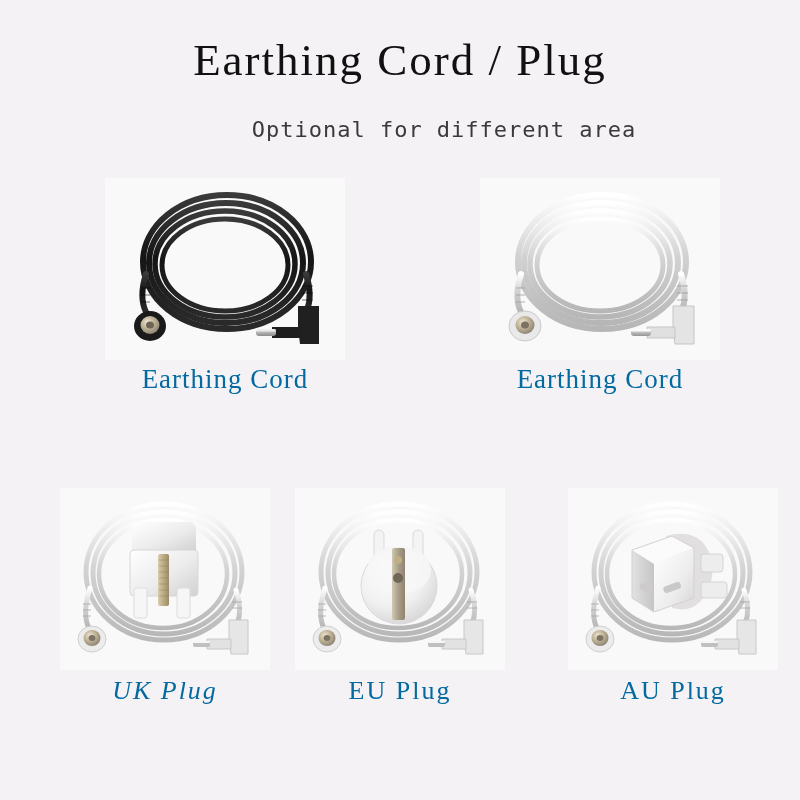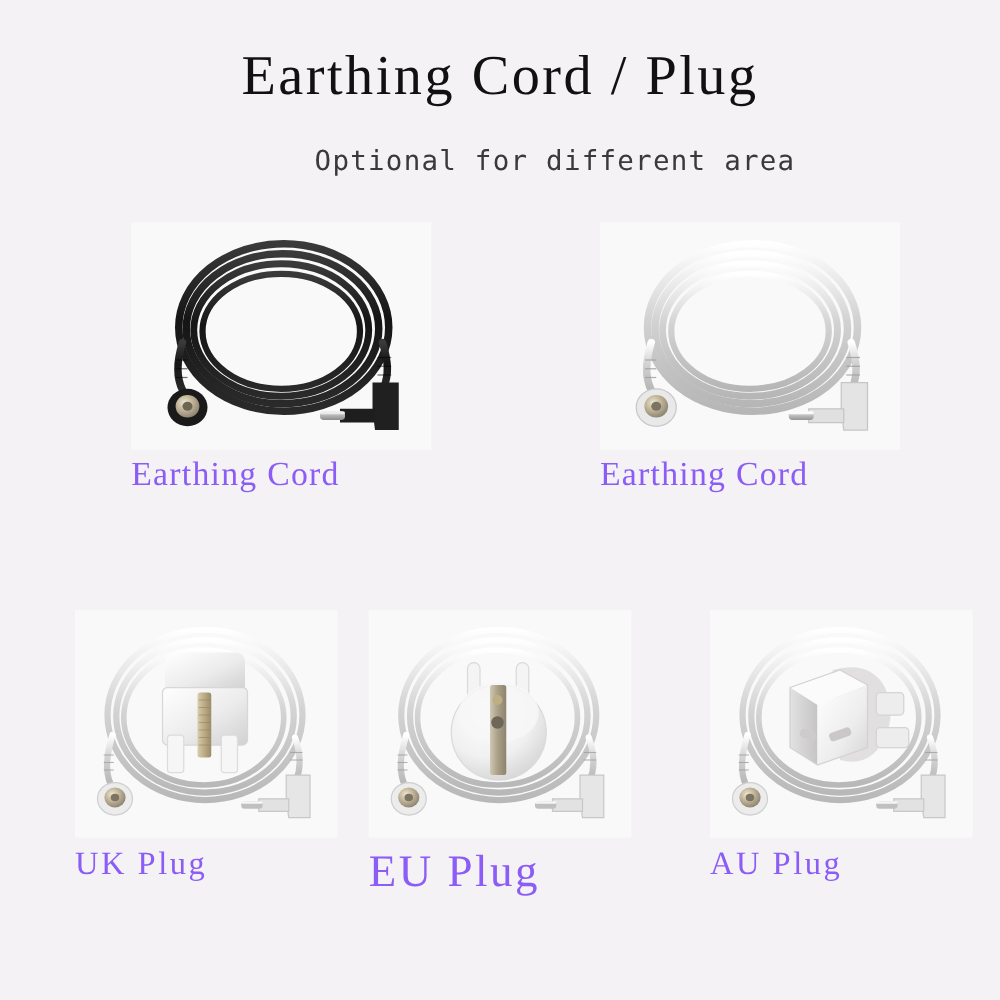--- a/index.html
+++ b/index.html
@@ -55,42 +55,43 @@
     position: absolute;
     left: 0;
     top: 0;
     overflow: hidden;
     background: #faf9fa;
   }
   .caption {
     position: absolute;
     left: 0;
     width: 100%;
+    text-align: center;
     font-family: "Liberation Serif", "DejaVu Serif", serif;
-    color: #8b5cf6;
+    color: #0369a1;
     white-space: nowrap;
   }
 
   
   #cell-cord-black { left: 105px; top: 178px; width: 240px; height: 230px; }
   #cell-cord-black .photo { width: 240px; height: 182px; }
   #cell-cord-black .caption { top: 186px; font-size: 27px; letter-spacing: 1px; }
 
   #cell-cord-white { left: 480px; top: 178px; width: 240px; height: 230px; }
   #cell-cord-white .photo { width: 240px; height: 182px; }
   #cell-cord-white .caption { top: 186px; font-size: 27px; letter-spacing: 1px; }
 
   
   #cell-plug-uk { left: 60px; top: 488px; width: 210px; height: 245px; }
   #cell-plug-uk .photo { width: 210px; height: 182px; }
-  #cell-plug-uk .caption { top: 188px; font-size: 26px; letter-spacing: 2px; }
+  #cell-plug-uk .caption { top: 188px; font-size: 26px; letter-spacing: 2px; font-style: italic; }
 
   #cell-plug-eu { left: 295px; top: 488px; width: 210px; height: 245px; }
   #cell-plug-eu .photo { width: 210px; height: 182px; }
-  #cell-plug-eu .caption { top: 188px; font-size: 36px; letter-spacing: 2px; }
+  #cell-plug-eu .caption { top: 188px; font-size: 26px; letter-spacing: 2px; }
 
   #cell-plug-au { left: 568px; top: 488px; width: 210px; height: 245px; }
   #cell-plug-au .photo { width: 210px; height: 182px; }
   #cell-plug-au .caption { top: 188px; font-size: 26px; letter-spacing: 2px; }
 
   svg { display: block; }
 </style>
 </head>
 <body>
 

